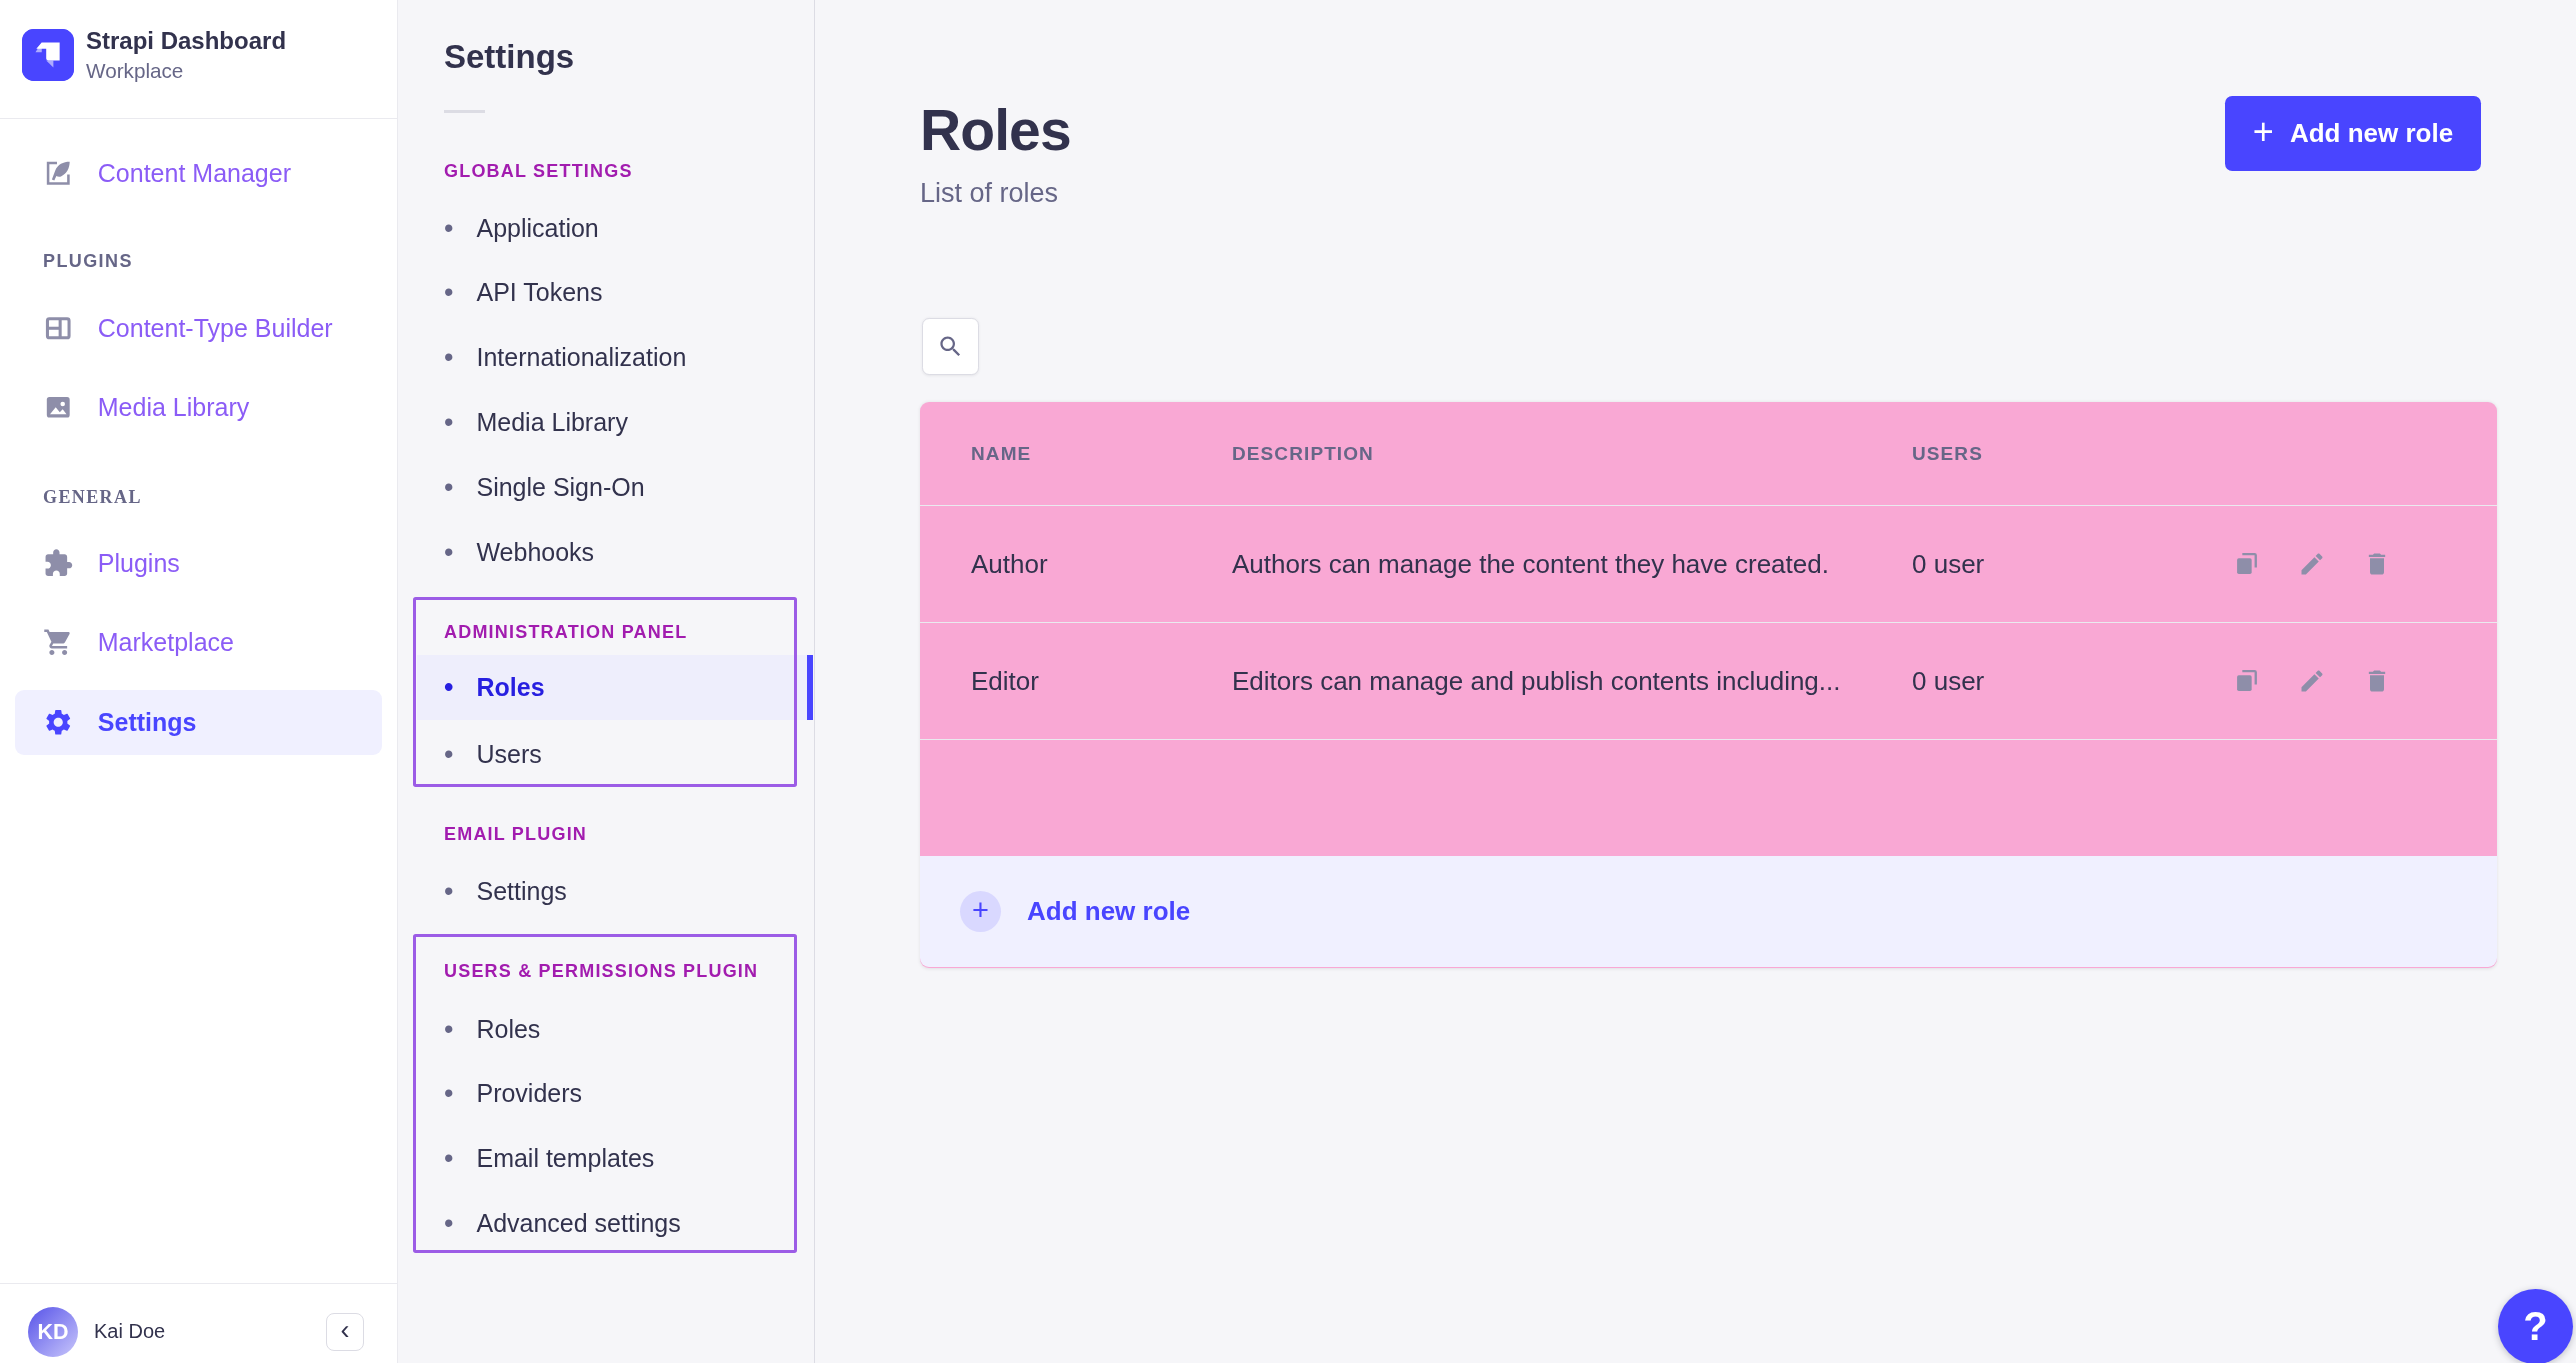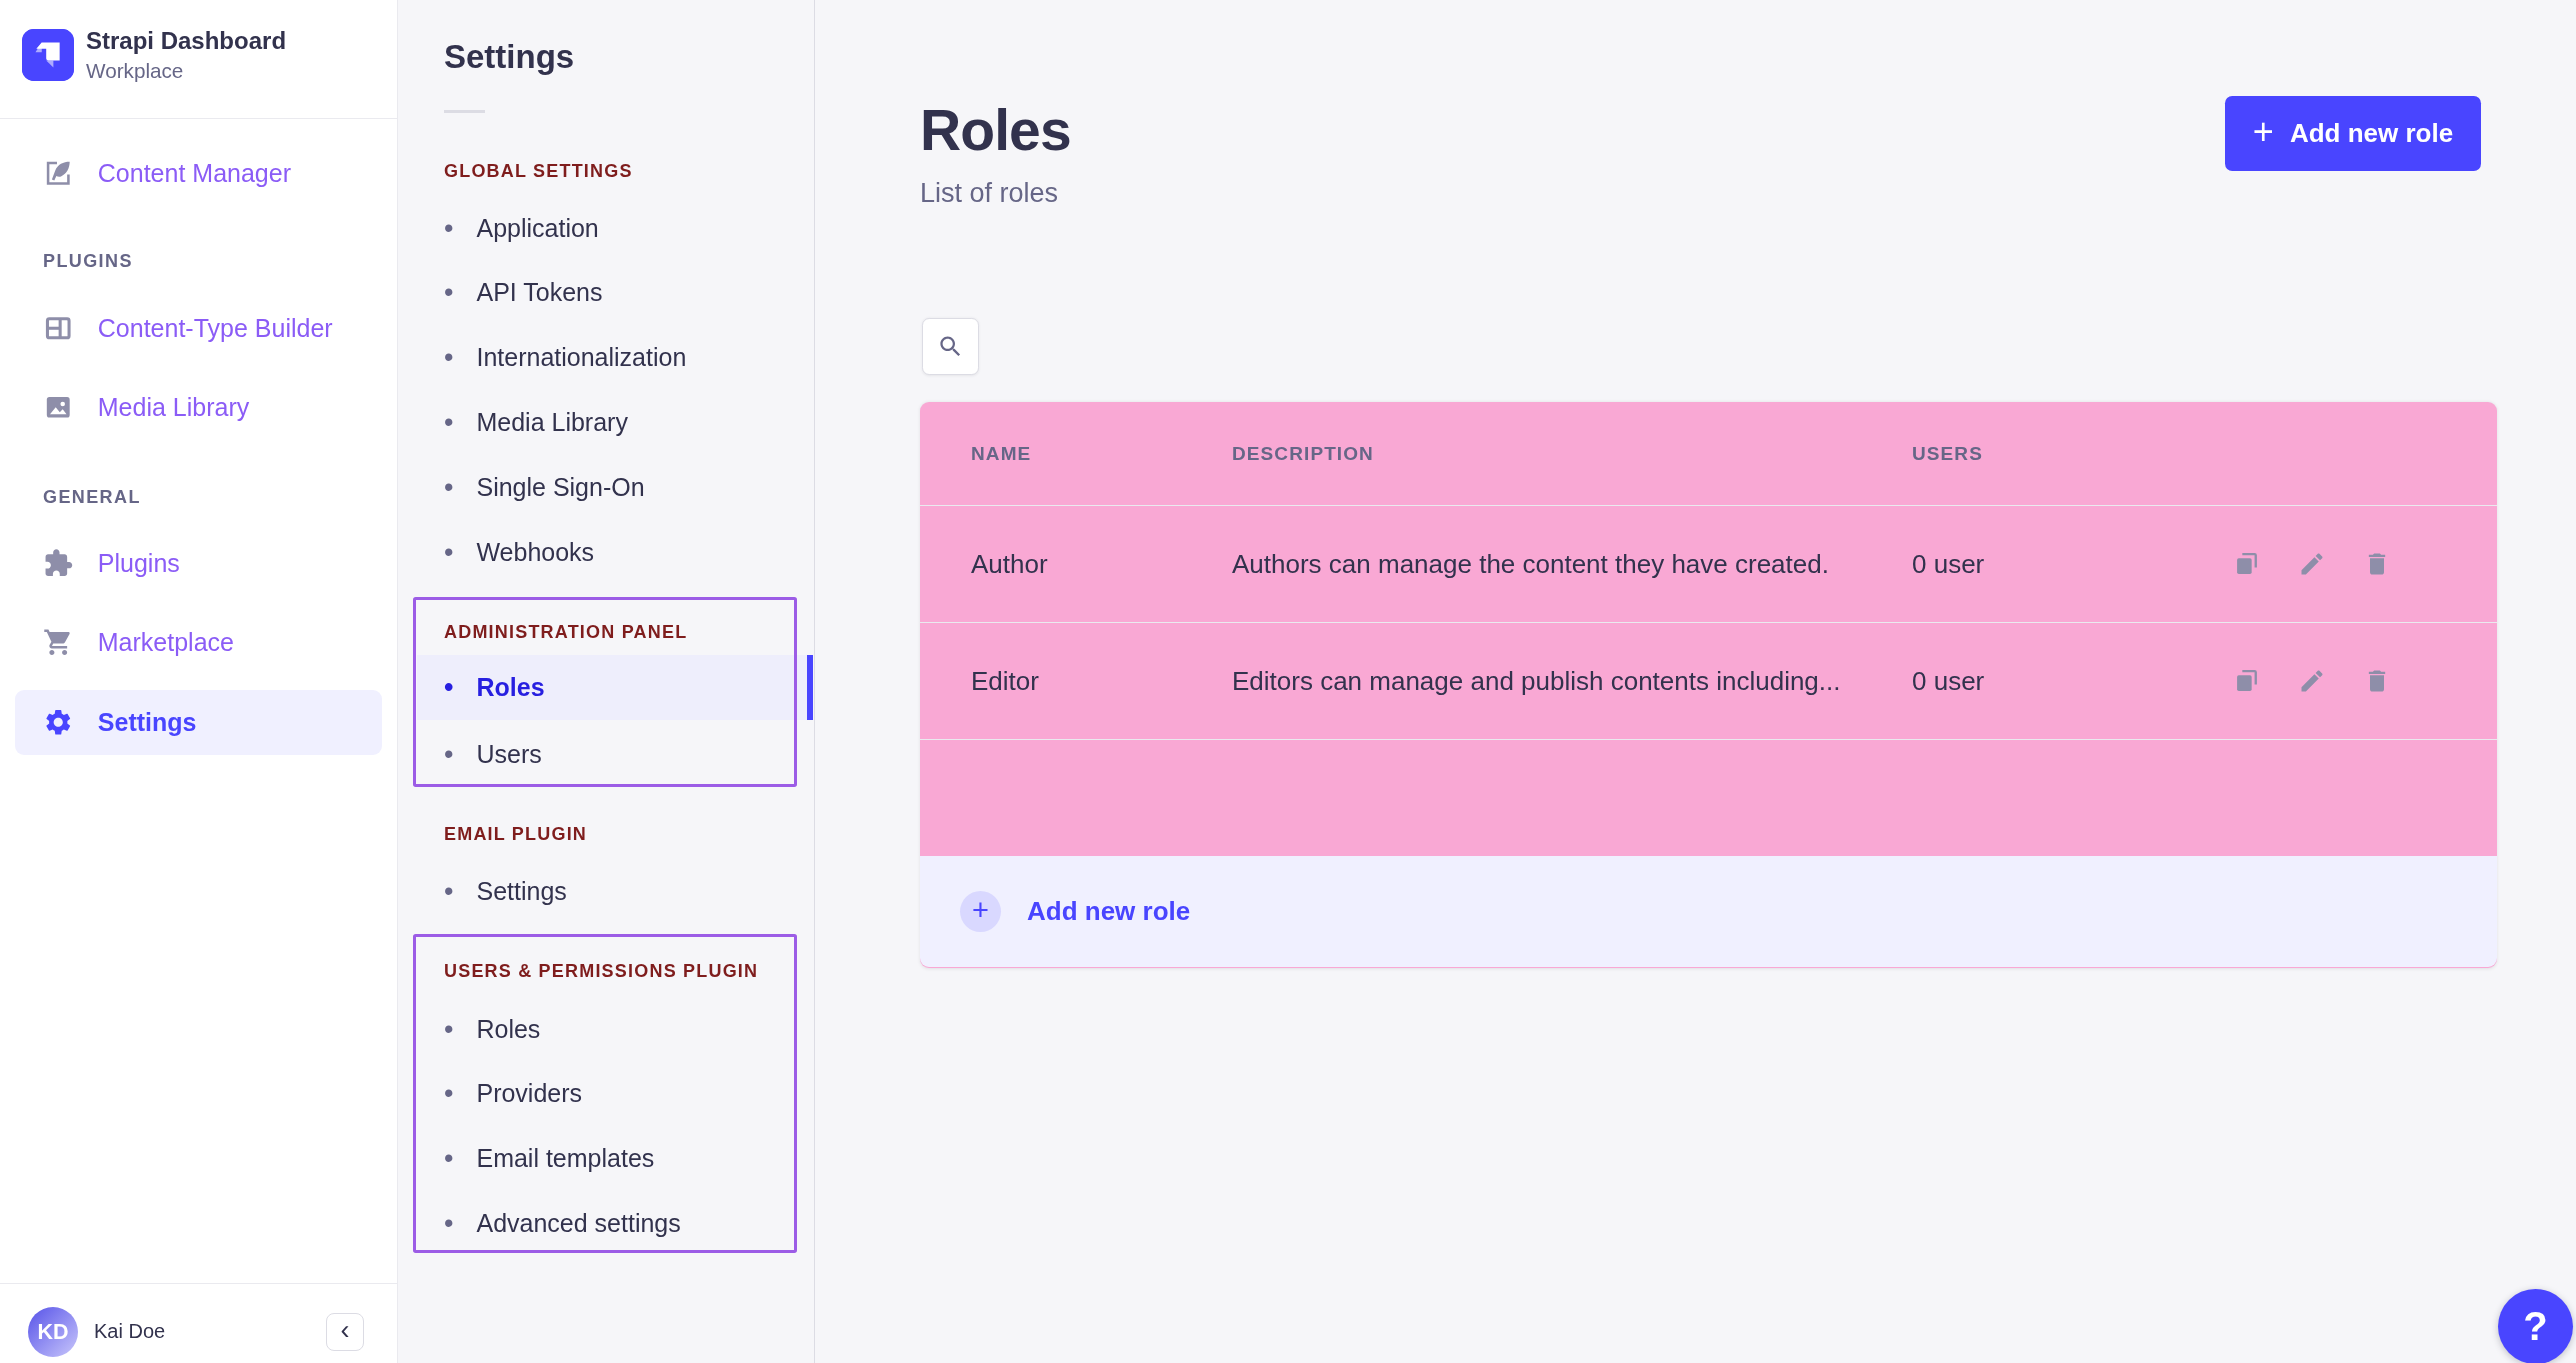--- a/index.html
+++ b/index.html
@@ -26,21 +26,21 @@
             color:#fff; font-size:21.5px; font-weight:bold; display:flex; align-items:center; justify-content:center; }
   .user-name { position:absolute; left:94px; top:1320px; font-size:20px; color:#32324d; }
   .collapse-btn { position:absolute; left:326px; top:1313px; width:38px; height:38px; background:#fff;
             border:0.9px solid #dcdce4; border-radius:8px; display:flex; align-items:center; justify-content:center;
             font-size:27px; color:#32324d; cursor:pointer; padding-bottom:3.6px; }
 
   
   .subnav { position:absolute; left:398px; top:0; width:417px; height:1364px; background:#f6f6f9; border-right:0.9px solid #dcdce4; }
   .subnav-title { position:absolute; left:46px; top:38px; font-size:33px; font-weight:bold; color:#32324d; }
   .subnav-divider { position:absolute; left:46px; top:110px; width:41px; height:2.7px; background:#dcdce4; }
-  .sn-head { position:absolute; left:46px; font-size:18px; font-weight:bold; letter-spacing:1.2px; color:#7f1d1d; }
+  .sn-head { position:absolute; left:46px; font-size:18px; font-weight:bold; letter-spacing:1.2px; color:#a21caf; }
   .sn-item { position:absolute; left:46px; height:65px; display:flex; align-items:center; gap:23px;
              font-size:25px; color:#32324d; cursor:pointer; }
   .sn-bullet { font-size:27px; color:#666687; line-height:1; }
   .sn-item.active { color:#271fe0; font-weight:bold; }
   .sn-item.active .sn-bullet { color:#271fe0; }
   .sn-active-bg { position:absolute; left:19px; top:655px; width:391px; height:65px; background:#eeeefc; }
   .sn-active-bar { position:absolute; left:409px; top:655px; width:6.3px; height:65px; background:#4945ff; }
   .sn-box { position:absolute; left:15.3px; width:384px; border:3.6px solid #9c5ce6; border-radius:2.7px; pointer-events:none; z-index:5; }
 
   
@@ -115,21 +115,21 @@
 
     <div class="srow" style="top:375px;">
       <svg class="nav-ic" viewBox="0 0 24 24">
         <rect x="3" y="4" width="18" height="16" rx="2" fill="#8e8ea9"></rect>
         <circle cx="15.5" cy="9.5" r="1.8" fill="#ffffff"></circle>
         <path d="M5.5 17.5l4.5-5.5 3.2 3.9 2.3-2.4 3 4H5.5z" fill="#ffffff"></path>
       </svg>
       <span>Media Library</span>
     </div>
 
-    <div class="shead" style="top:487px;">GENERAL</div>
+    <div class="shead" style="top:487px;font-family:Liberation Serif, serif;">GENERAL</div>
 
     <div class="srow" style="top:531px;">
       <svg class="nav-ic" viewBox="0 0 24 24" fill="#8e8ea9">
         <path d="M20.5 11H19V7c0-1.1-.9-2-2-2h-4V3.5C13 2.12 11.88 1 10.5 1S8 2.12 8 3.5V5H4c-1.1 0-1.99.9-1.99 2v3.8H3.5c1.49 0 2.7 1.21 2.7 2.7s-1.21 2.7-2.7 2.7H2V20c0 1.1.9 2 2 2h3.8v-1.5c0-1.49 1.21-2.7 2.7-2.7 1.49 0 2.7 1.21 2.7 2.7V22H17c1.1 0 2-.9 2-2v-4h1.5c1.38 0 2.5-1.12 2.5-2.5S21.88 11 20.5 11z"></path>
       </svg>
       <span>Plugins</span>
     </div>
 
     <div class="srow" style="top:610px;">
       <svg class="nav-ic" viewBox="0 0 24 24" fill="#8e8ea9">

